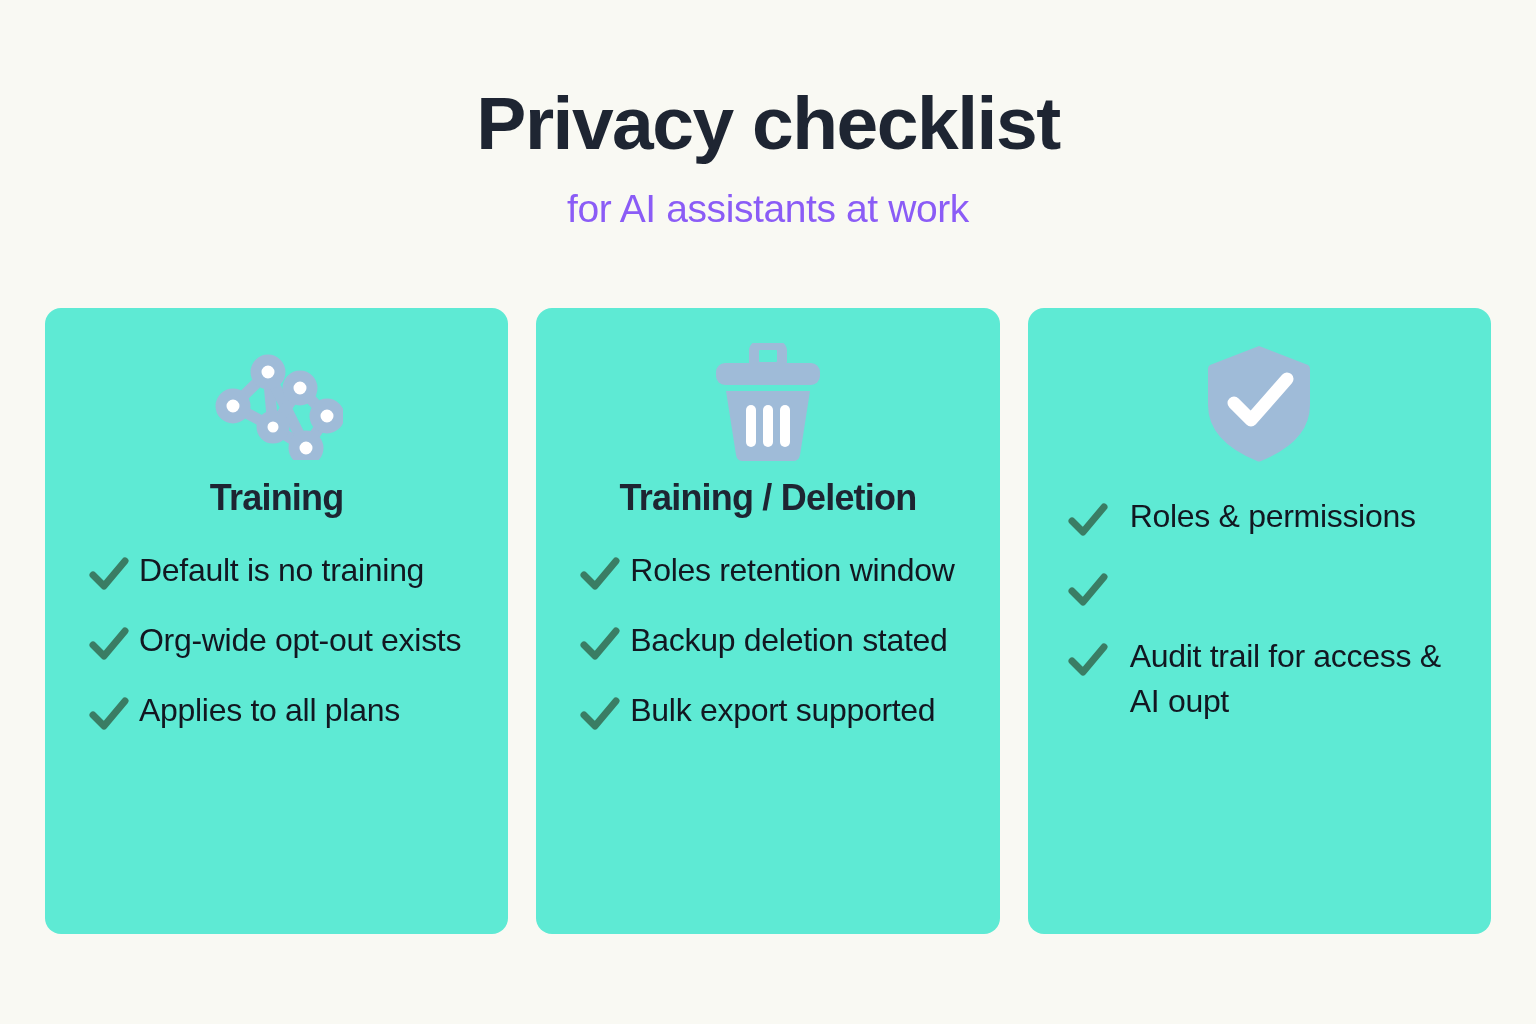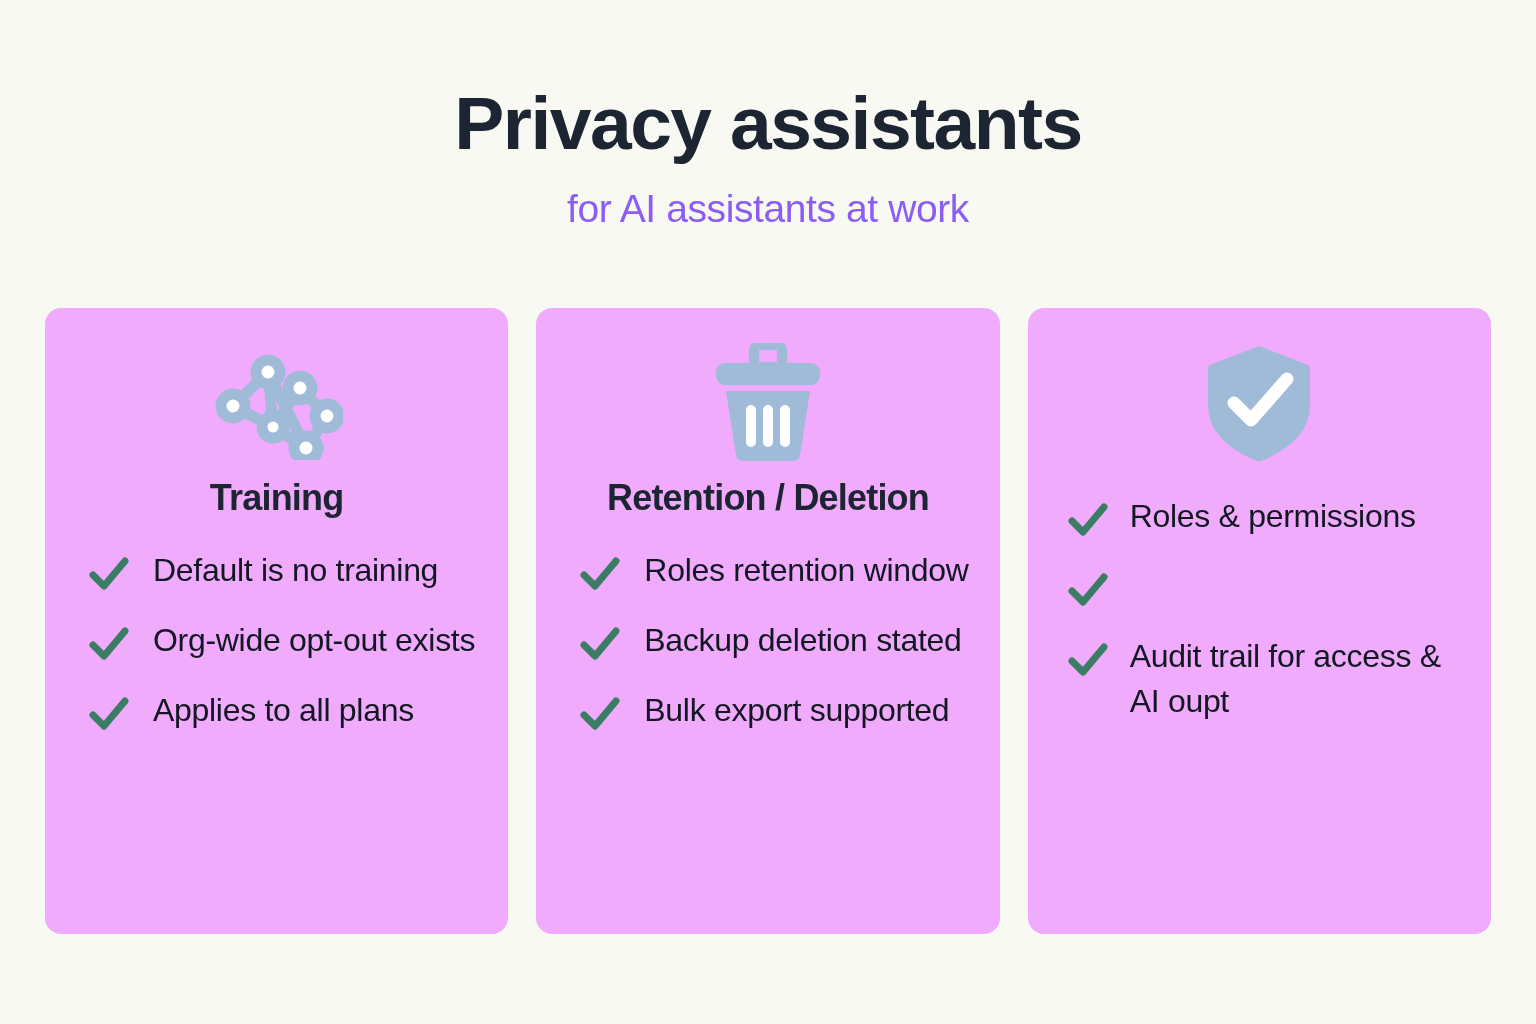--- a/index.html
+++ b/index.html
@@ -53,21 +53,21 @@
     top: 308px;
     left: 45px;
     width: 1446px;
     height: 626px;
     display: flex;
     gap: 28px;
   }
 
   .card {
     flex: 1 1 0;
-    background: #f0abfc;
+    background: #5eead4;
     border-radius: 16px;
     position: relative;
     box-sizing: border-box;
     padding: 36px 28px 0 28px;
   }
   .card.overflowing {
     overflow: visible;
   }
 
   .icon-wrap {
@@ -92,21 +92,21 @@
   }
 
   .check-list {
     list-style: none;
     margin: 30px 0 0 0;
     padding: 0 0 0 14px;
   }
   .check-item {
     display: flex;
     align-items: flex-start;
-    gap: 22px;
+    gap: 8px;
     margin-bottom: 22px;
   }
   .check-item:last-child { margin-bottom: 0; }
 
   .check-icon {
     flex: 0 0 auto;
     width: 44px;
     height: 44px;
     margin-top: 4px;
   }
@@ -125,21 +125,21 @@
   .card-3 .check-list { padding-left: 10px; }
   .card-3 .check-item { gap: 20px; }
   .card-3 .check-text { width: 330px; }
 </style>
 </head>
 <body>
 
 <div class="page">
 
   <div class="header">
-    <h1 class="title">Privacy assistants</h1>
+    <h1 class="title">Privacy checklist</h1>
     <p class="subtitle">for AI assistants at work</p>
   </div>
 
   <div class="cards">
 
     <div class="card card-1">
       <div class="icon-wrap">
         <svg width="132" height="112" viewBox="0 0 132 112" fill="none">
           <g stroke="#9fbbd8" stroke-width="11" stroke-linecap="round">
             <line x1="22" y1="58" x2="57" y2="24"></line>
@@ -197,21 +197,21 @@
         <svg width="116" height="122" viewBox="0 0 116 122" fill="none">
           <rect x="44" y="2" width="28" height="22" rx="6" stroke="#9fbbd8" stroke-width="10" fill="none"></rect>
           <rect x="6" y="20" width="104" height="22" rx="9" fill="#9fbbd8"></rect>
           <path d="M16 48 H100 L90 112 Q89 118 83 118 H33 Q27 118 26 112 Z" fill="#9fbbd8"></path>
           <rect x="36" y="62" width="10" height="42" rx="5" fill="#ffffff"></rect>
           <rect x="53" y="62" width="10" height="42" rx="5" fill="#ffffff"></rect>
           <rect x="70" y="62" width="10" height="42" rx="5" fill="#ffffff"></rect>
         </svg>
       </div>
 
-      <div class="card-title">Retention / Deletion</div>
+      <div class="card-title">Training / Deletion</div>
 
       <ul class="check-list">
         <li class="check-item">
           <span class="check-icon">
             <svg width="44" height="44" viewBox="0 0 44 44" fill="none">
               <path d="M6 23 L17 34 L38 9" stroke="#3a7d64" stroke-width="7" stroke-linecap="round" stroke-linejoin="round"></path>
             </svg>
           </span>
           <span class="check-text">Roles retention window</span>
         </li>

